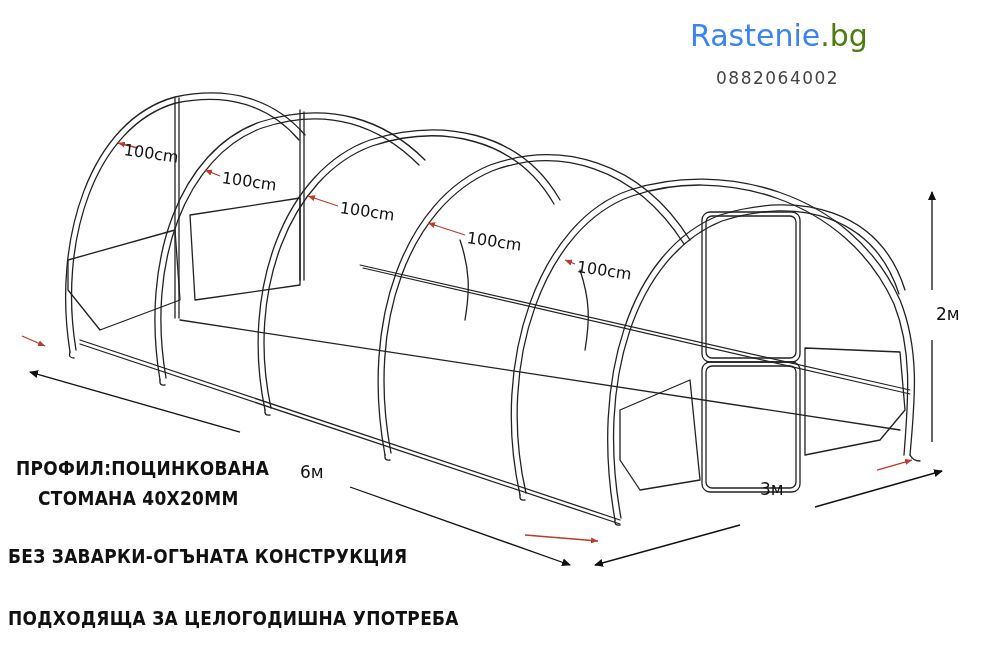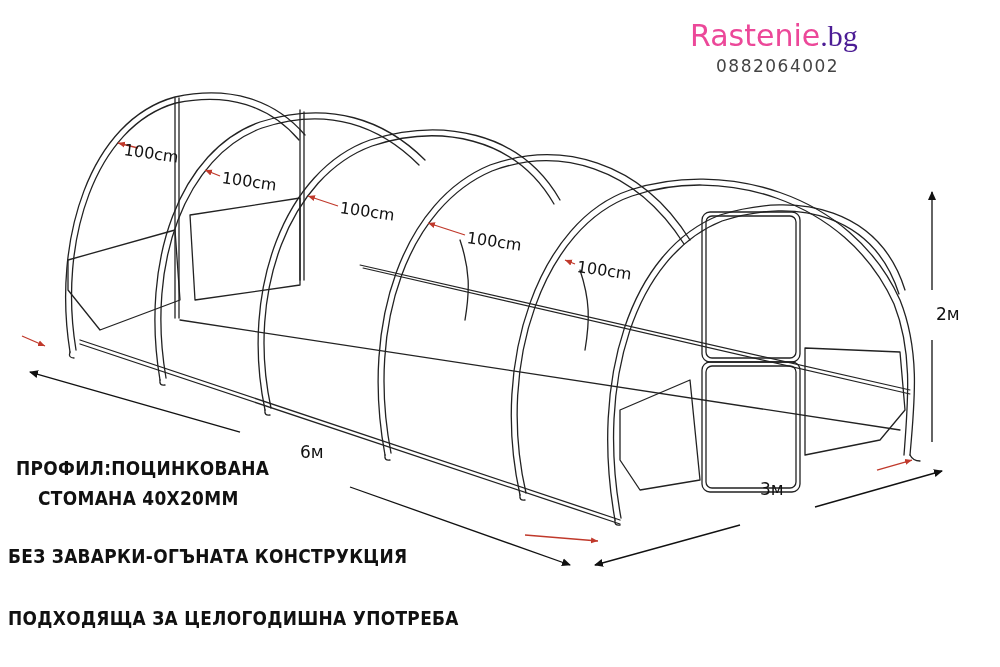--- a/index.html
+++ b/index.html
@@ -1,22 +1,22 @@
 <!DOCTYPE html>
 <html><head>
 <meta charset="utf-8">
 <style>
   html, body { margin: 0; padding: 0; background: #ffffff; }
   body { width: 1000px; height: 667px; position: relative; overflow: hidden; font-family: "DejaVu Sans", sans-serif; }
   #diagram { position: absolute; left: 0; top: 0; width: 1000px; height: 667px; }
   .brand { position: absolute; left: 690px; top: 18px; width: 200px; }
   .brand-name { font-family: "DejaVu Sans", sans-serif; font-size: 30px; font-weight: normal; letter-spacing: 0px; line-height: 36px; }
-  .brand-name .green { color: #ec4899; text-align: right; }
-  .brand-name .dark { color: #4c1d95; font-family: Liberation Serif, serif; }
-  .brand-phone { font-family: "DejaVu Sans", sans-serif; font-size: 17px; color: #444444; letter-spacing: 1.5px; margin-left: 26px; margin-top: 2px; }
+  .brand-name .green { color: #3b82f6; text-align: right; }
+  .brand-name .dark { color: #4d7c0f; }
+  .brand-phone { font-family: "DejaVu Sans", sans-serif; font-size: 17px; color: #444444; letter-spacing: 1.5px; margin-left: 26px; margin-top: 14px; }
   .note { position: absolute; font-family: "DejaVu Sans", sans-serif; font-weight: bold; color: #111; font-size: 17px; letter-spacing: 0.3px; white-space: nowrap; transform: scaleY(1.15); }
   .note-1 { left: 16px; top: 458px; }
   .note-2 { left: 38px; top: 488px; }
   .note-3 { left: 8px; top: 546px; }
   .note-4 { left: 8px; top: 608px; }
   .dim { position: absolute; font-family: "DejaVu Sans", sans-serif; font-size: 17px; color: #111; }
   .span-label { position: absolute; font-family: "DejaVu Sans", sans-serif; font-size: 16px; color: #111; white-space: nowrap; transform-origin: left center; }
 </style>
 </head>
 <body>
@@ -123,21 +123,21 @@
     <line x1="575" y1="264" x2="565" y2="260" marker-end="url(#arrowRed)"></line>
   </g>
 </svg>
 
 <div class="span-label" style="left:124px; top:140px; transform: rotate(8deg);">100cm</div>
 <div class="span-label" style="left:222px; top:168px; transform: rotate(8deg);">100cm</div>
 <div class="span-label" style="left:340px; top:198px; transform: rotate(8deg);">100cm</div>
 <div class="span-label" style="left:467px; top:228px; transform: rotate(8deg);">100cm</div>
 <div class="span-label" style="left:577px; top:257px; transform: rotate(8deg);">100cm</div>
 
-<div class="dim" style="left:300px; top:442px;">6м</div>
+<div class="dim" style="left:300px; top:462px;">6м</div>
 <div class="dim" style="left:760px; top:479px;">3м</div>
 <div class="dim" style="left:922px; top:304px;margin-left:14px;">2м</div>
 
 <div class="brand">
   <div class="brand-name">
     <span class="green">Rastenie</span><span class="dark">.bg</span>
   </div>
   <div class="brand-phone">0882064002</div>
 </div>
 

